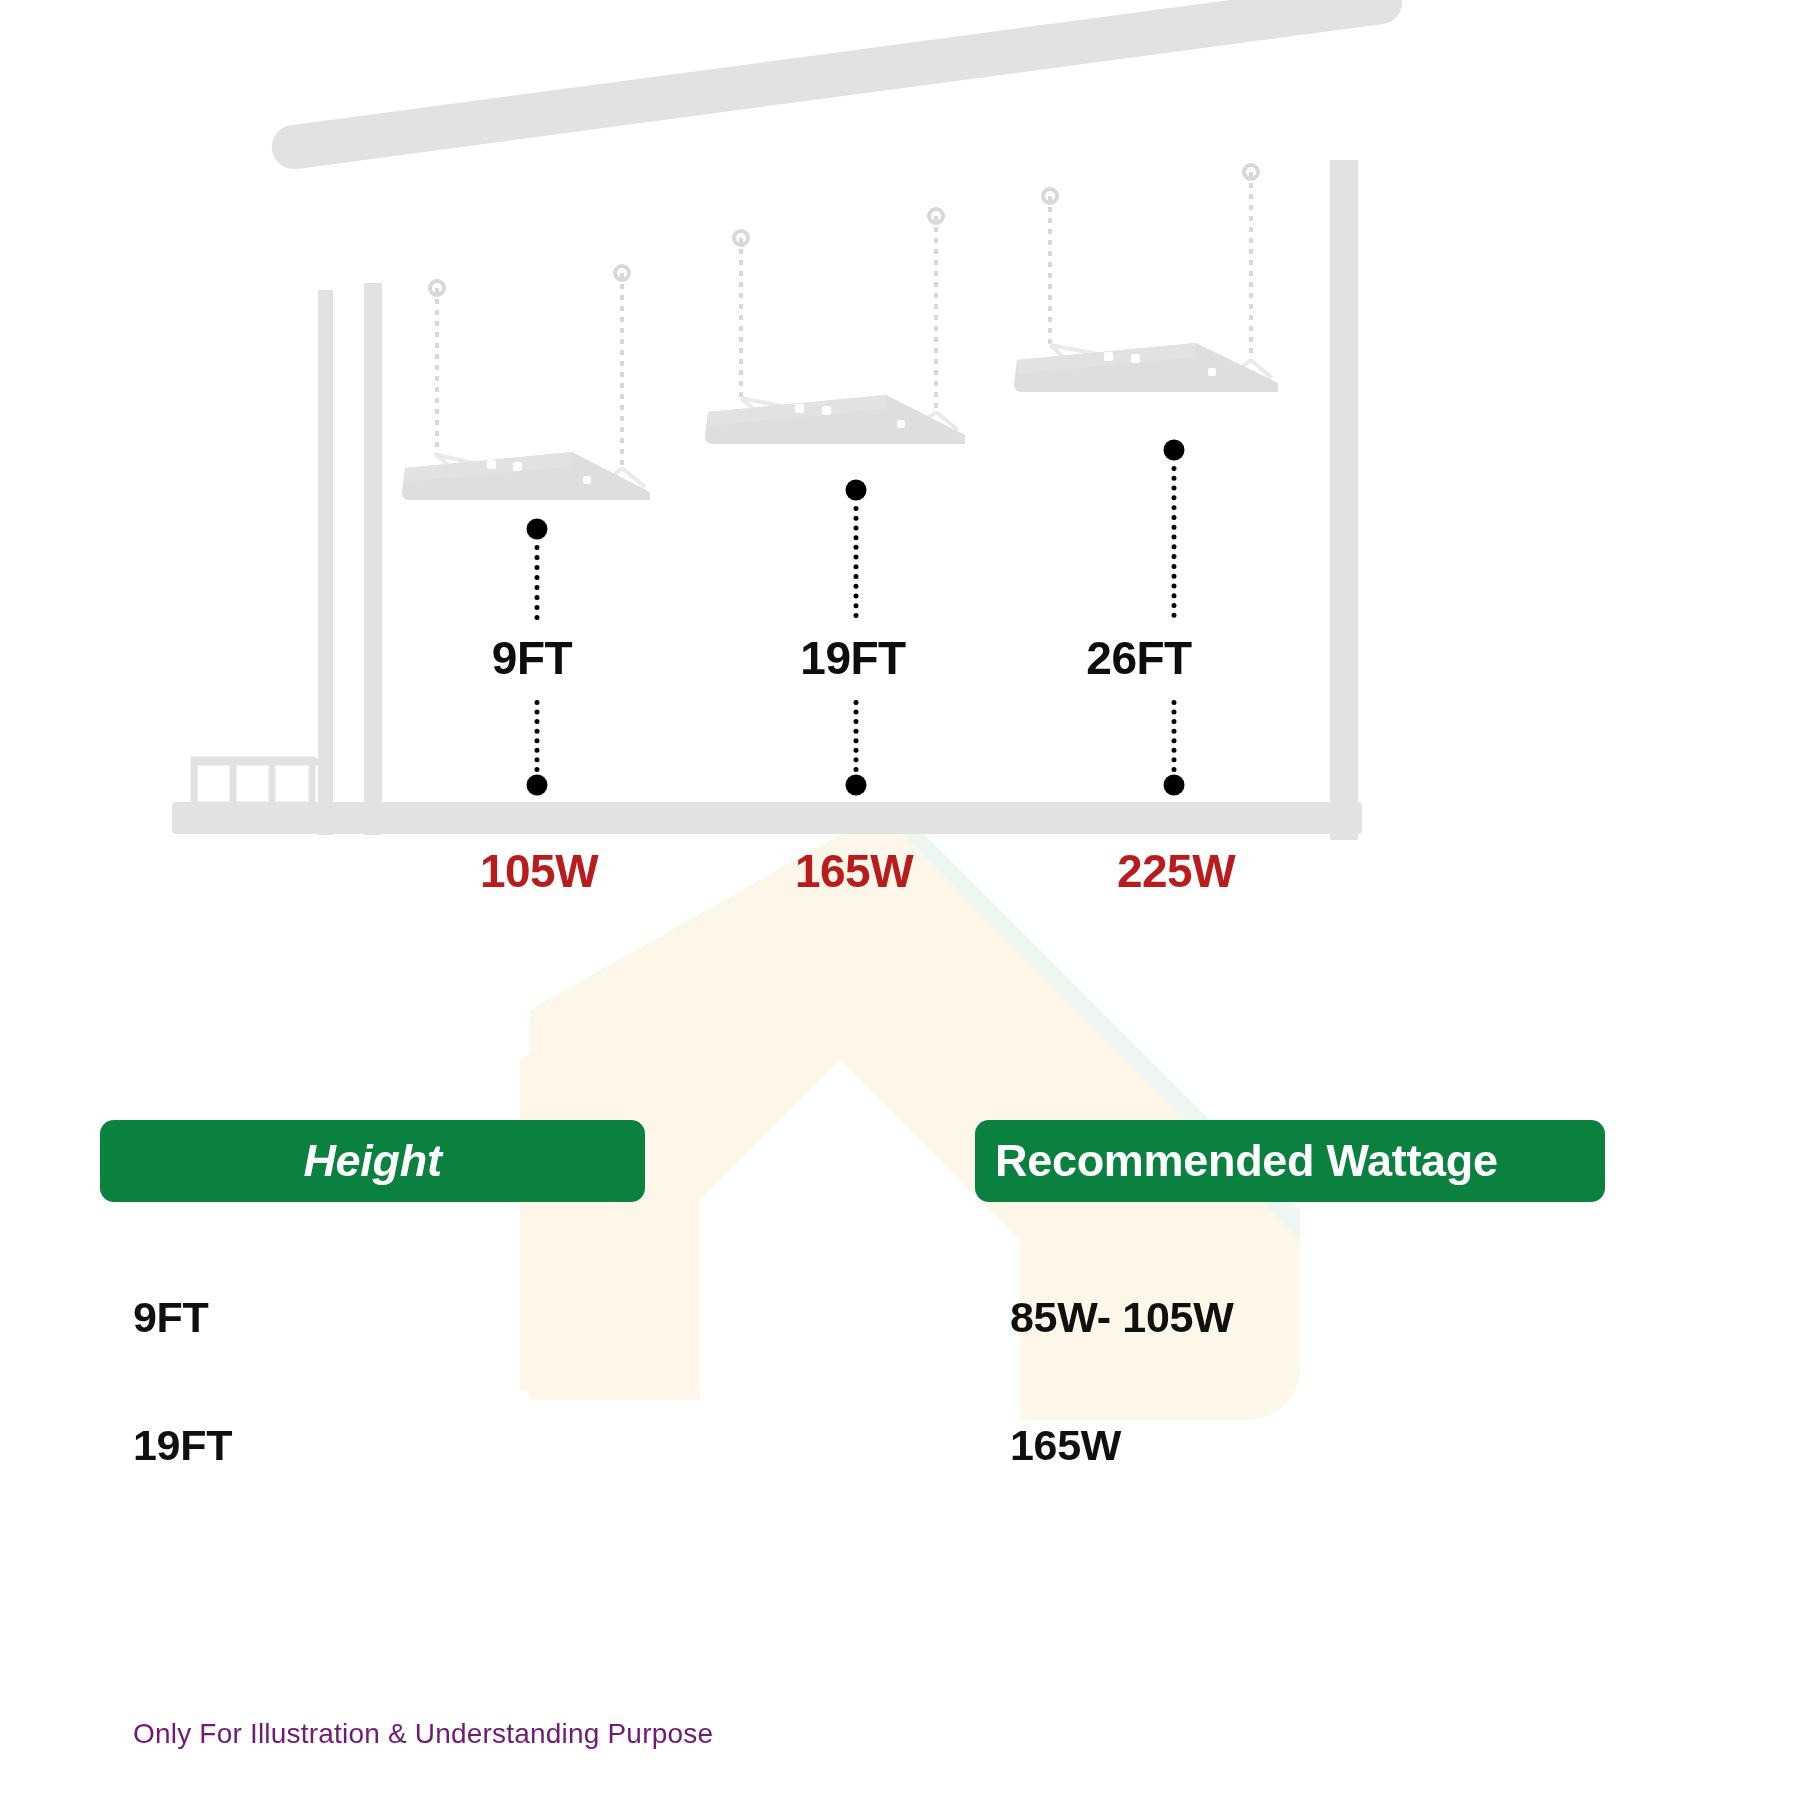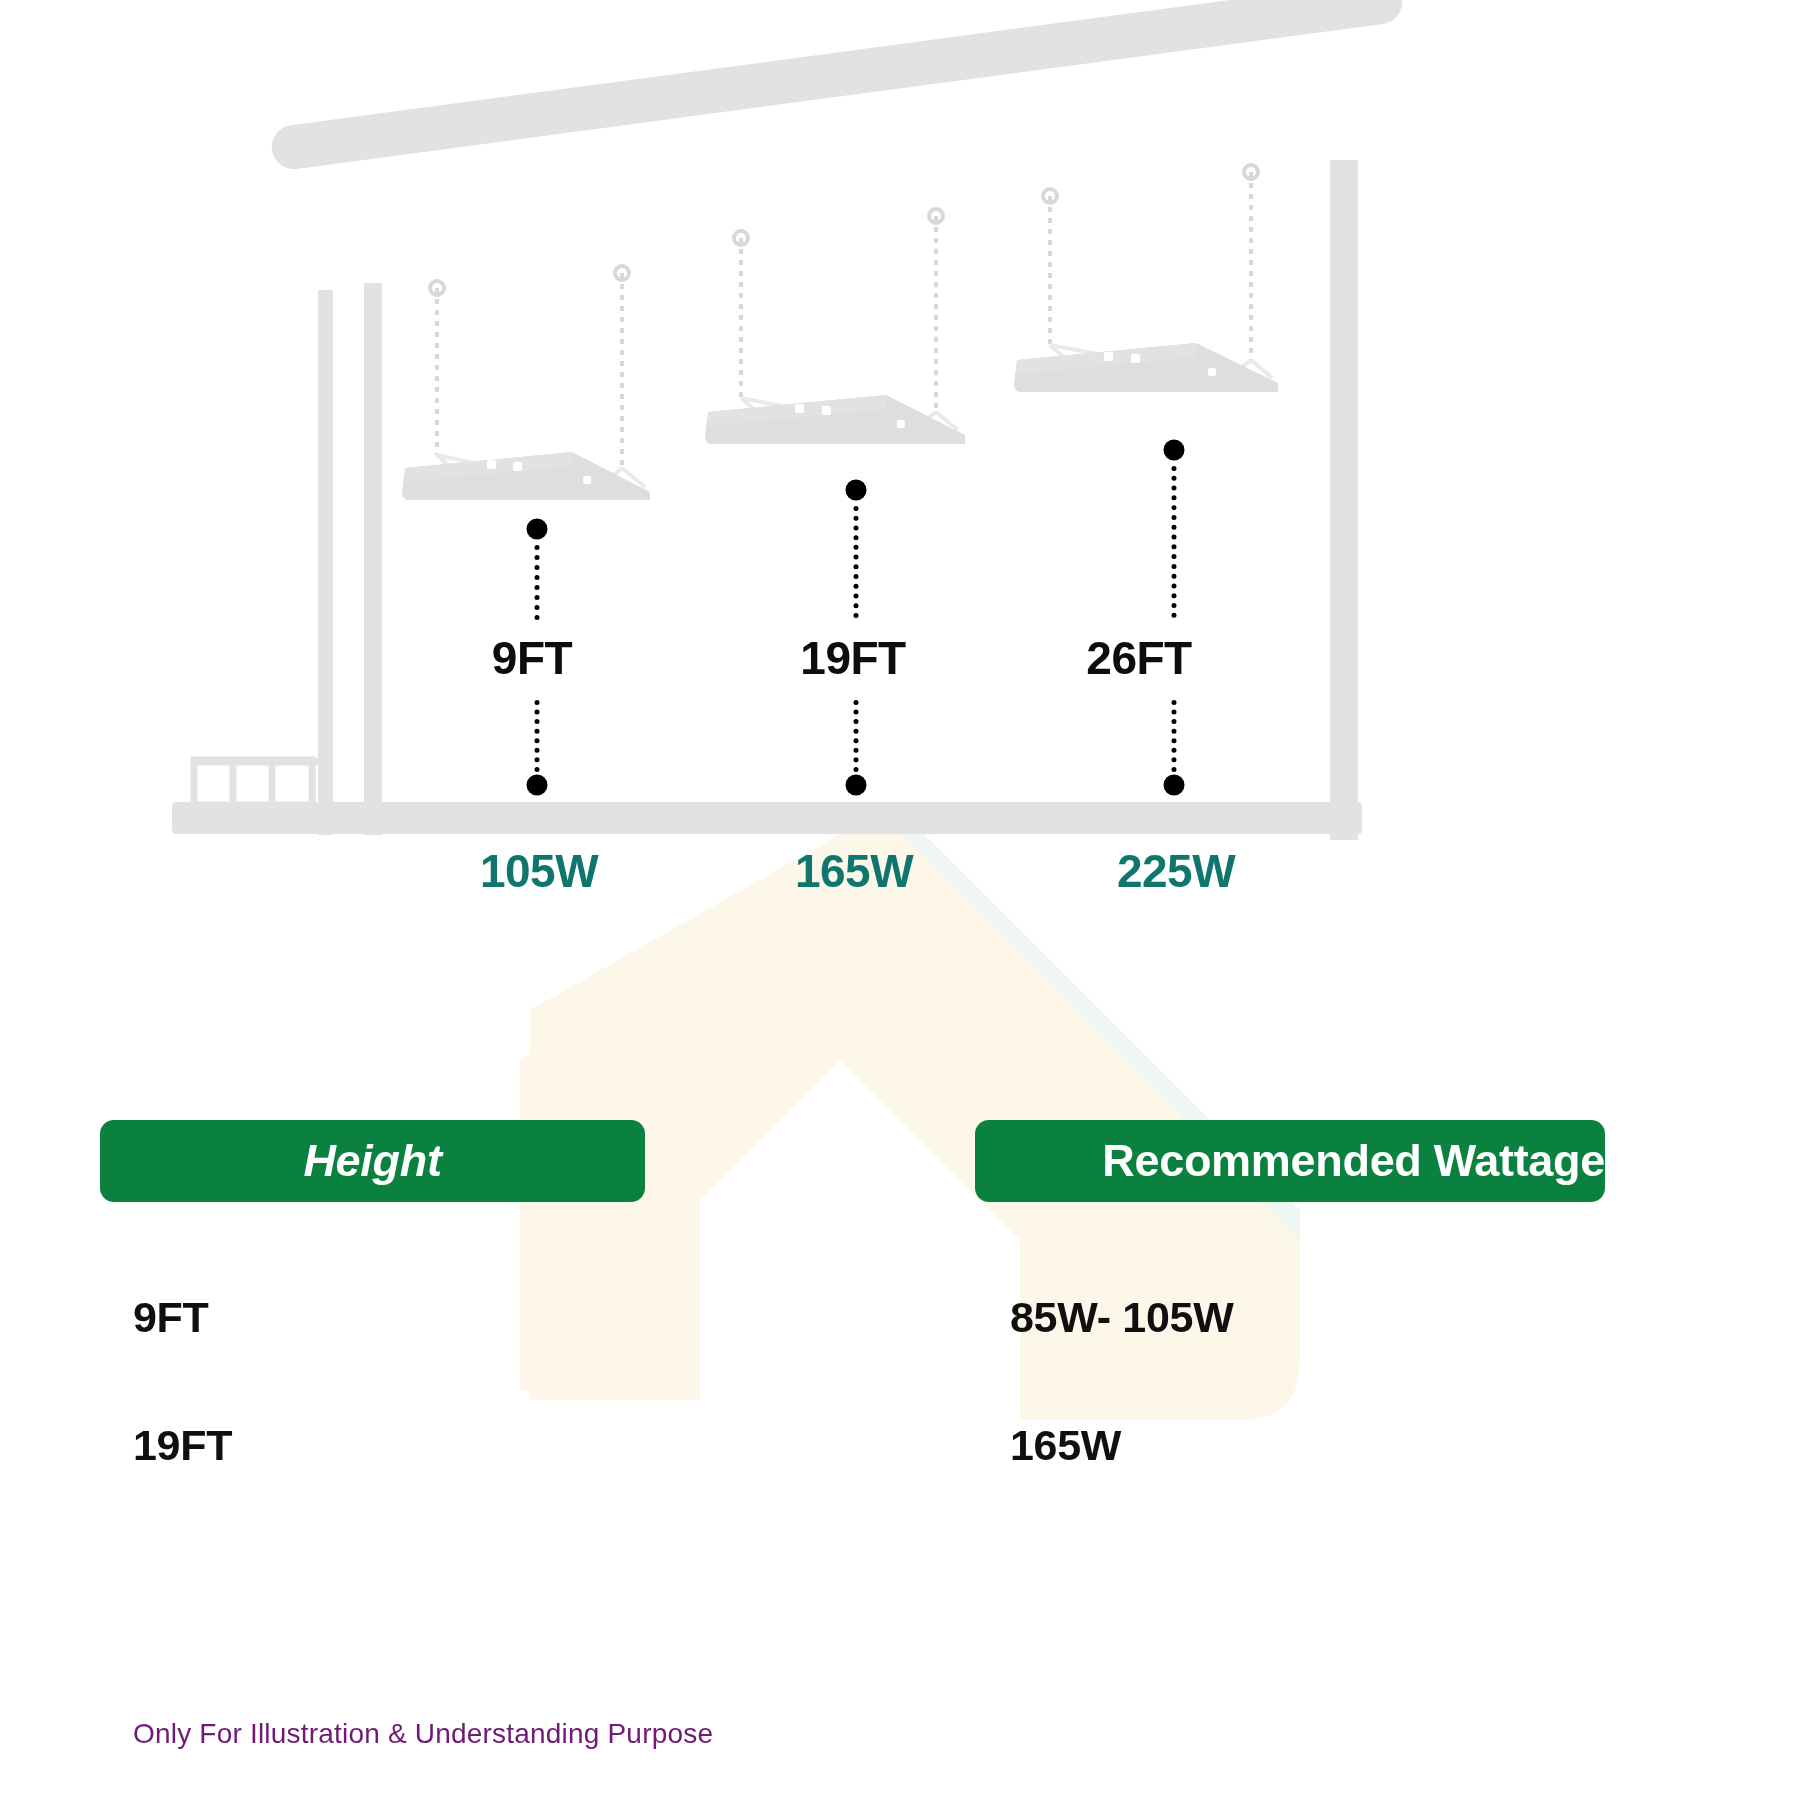--- a/index.html
+++ b/index.html
@@ -61,21 +61,21 @@
     font-weight: bold;
     color: #0d0d0d;
     letter-spacing: -0.5px;
     white-space: nowrap;
   }
   .w-label {
     position: absolute;
     transform: translate(-50%, -50%);
     font-size: 46px;
     font-weight: bold;
-    color: #0f766e;
+    color: #b91c1c;
     letter-spacing: -0.5px;
     white-space: nowrap;
   }
 
   
   .table-wrap {
     position: absolute;
     left: 0;
     top: 1120px;
     width: 1800px;
@@ -100,21 +100,21 @@
     top: 0px;
     width: 545px;
     height: 82px;
     font-style: italic;
   }
   #pill-wattage {
     left: 975px;
     top: 0px;
     width: 630px;
     height: 82px;
-    justify-content: flex-end;
+    justify-content: flex-start;
     padding-left: 20px;
   }
   .cell {
     position: absolute;
     font-size: 43px;
     font-weight: bold;
     color: #101010;
     letter-spacing: -0.3px;
     white-space: nowrap;
   }

